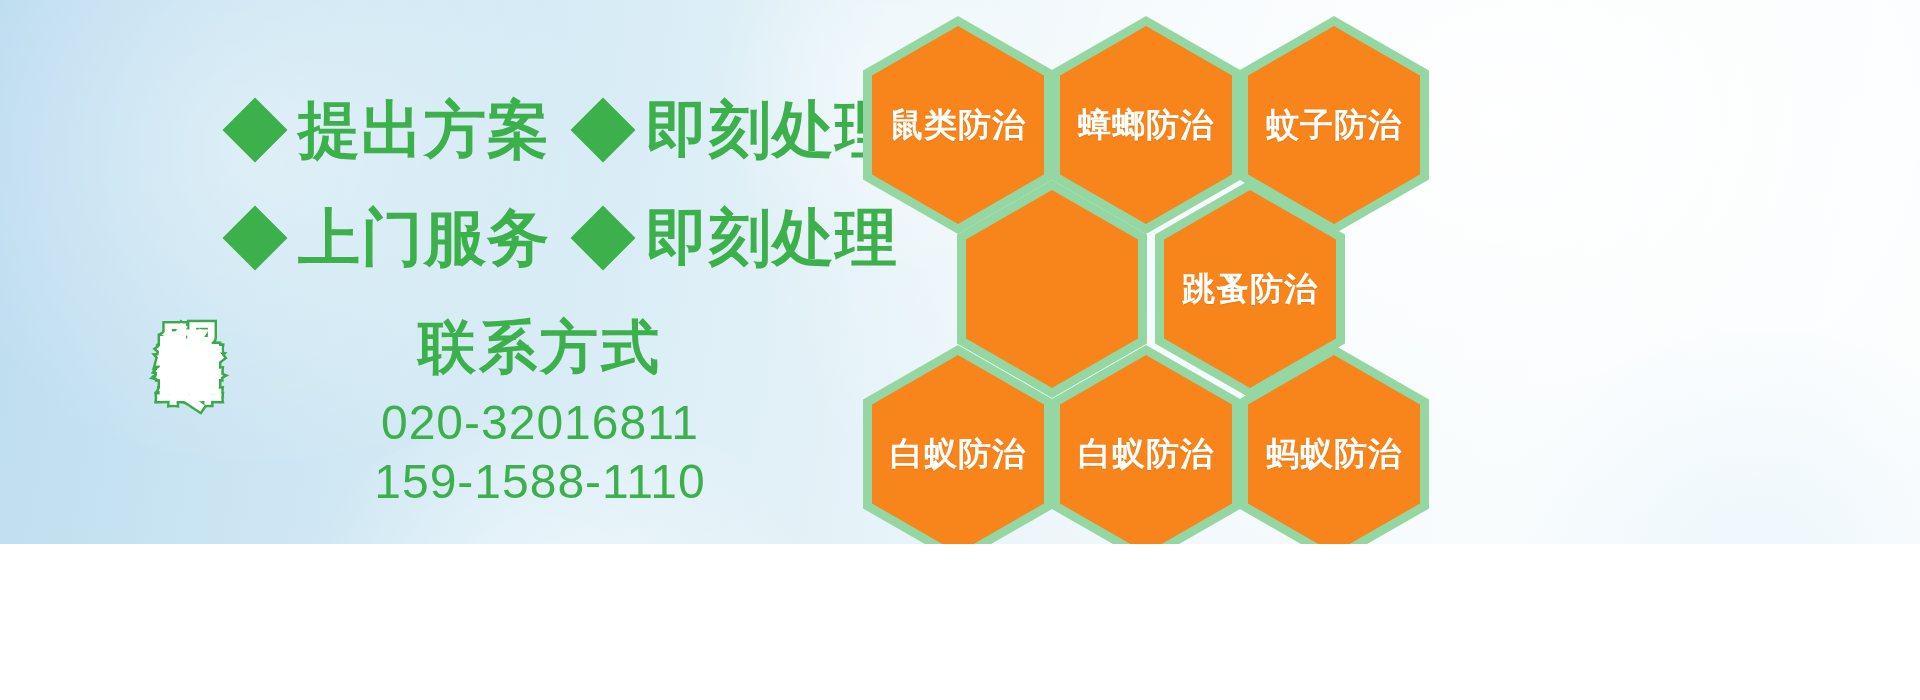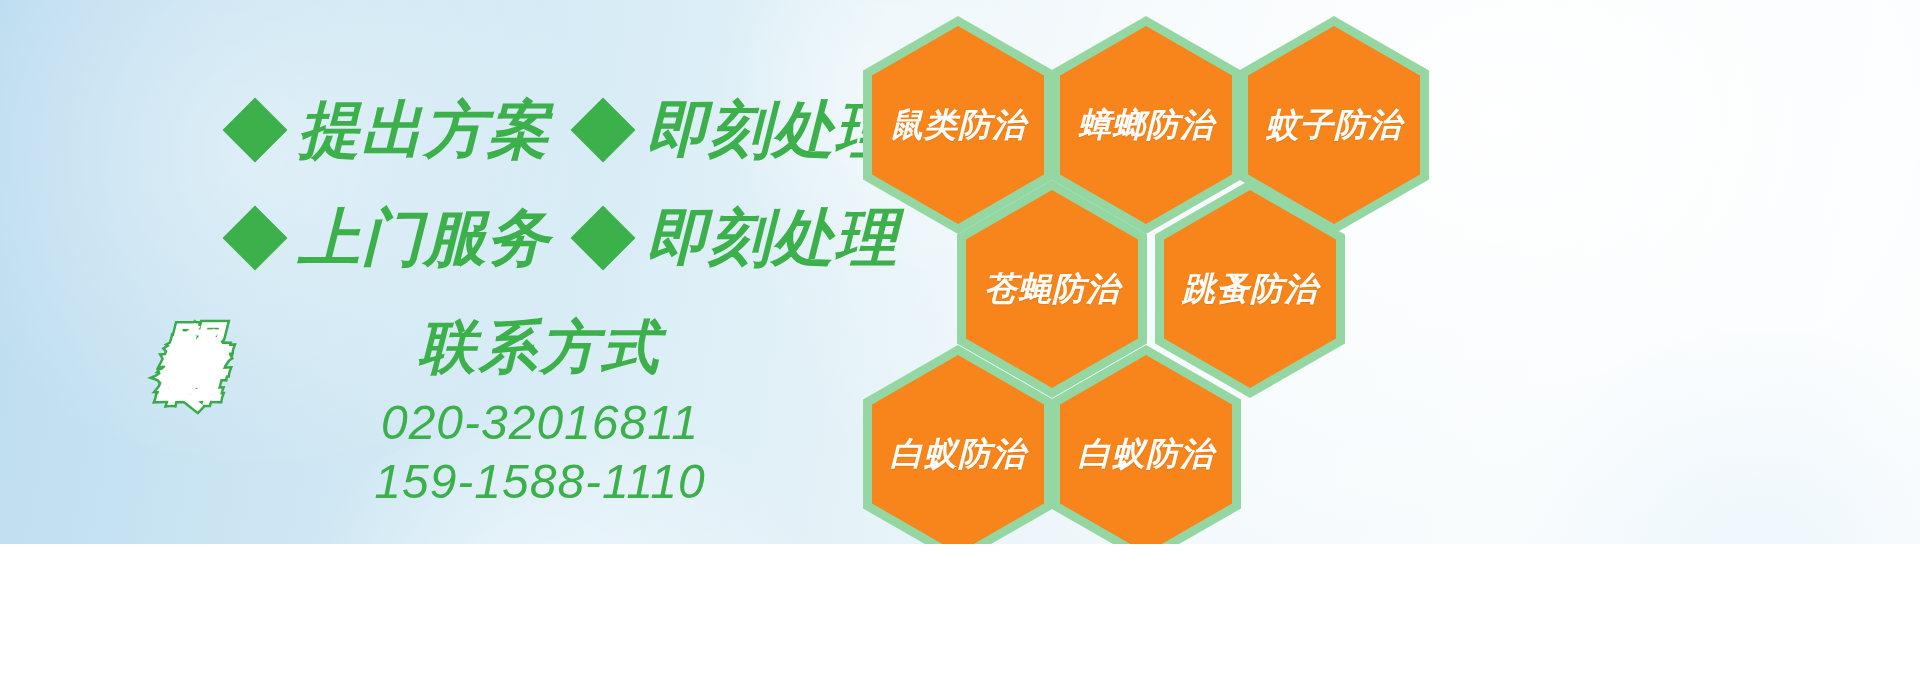--- a/index.html
+++ b/index.html
@@ -6,21 +6,20 @@
   body{
     width:1920px;height:700px;overflow:hidden;
     font-family:"Liberation Sans","DejaVu Sans",sans-serif;
   }
   #banner{
     position:relative;width:1920px;height:544px;
     background:
       radial-gradient(ellipse 1100px 900px at 1500px 120px, rgba(255,255,255,0.95) 0%, rgba(255,255,255,0.55) 35%, rgba(255,255,255,0) 70%),
       linear-gradient(100deg,#bcdcf0 0%, #c9e4f2 14%, #d8ecf6 30%, #e6f3f8 48%, #eff7fb 64%, #f4fafc 80%, #fbfdfe 100%);
     overflow:hidden;
-    font-style:italic;
   }
   
   .bloom{position:absolute;border-radius:50%;pointer-events:none;}
   .bloom.b1{left:-120px;top:-160px;width:760px;height:620px;
     background:radial-gradient(circle at 50% 50%, rgba(255,255,255,0.40), rgba(255,255,255,0) 68%);}
   .bloom.b2{left:250px;top:420px;width:620px;height:420px;
     background:radial-gradient(circle at 50% 50%, rgba(255,255,255,0.55), rgba(255,255,255,0) 70%);}
   .bloom.b3{left:1480px;top:330px;width:560px;height:480px;
     background:radial-gradient(circle at 50% 50%, rgba(236,246,252,0.9), rgba(255,255,255,0) 72%);}
   .bloom.b4{left:690px;top:-90px;width:420px;height:360px;
@@ -160,36 +159,40 @@
 
     <div class="hex h3">
       <div class="hex-border"></div>
       <div class="hex-inner"></div>
       <div class="hex-label">蚊子防治</div>
     </div>
 
     <div class="hex h4">
       <div class="hex-border"></div>
       <div class="hex-inner"></div>
-      <div class="hex-label">苍蝇防治</div>
     </div>
 
     <div class="hex h5">
       <div class="hex-border"></div>
       <div class="hex-inner"></div>
       <div class="hex-label">跳蚤防治</div>
     </div>
 
     <div class="hex h6">
       <div class="hex-border"></div>
       <div class="hex-inner"></div>
       <div class="hex-label">白蚁防治</div>
     </div>
 
     <div class="hex h7">
       <div class="hex-border"></div>
       <div class="hex-inner"></div>
       <div class="hex-label">白蚁防治</div>
     </div>
 
+    <div class="hex h8">
+      <div class="hex-border"></div>
+      <div class="hex-inner"></div>
+      <div class="hex-label">蚂蚁防治</div>
+    </div>
 
   </div>
 </div>
 
 </body></html>

